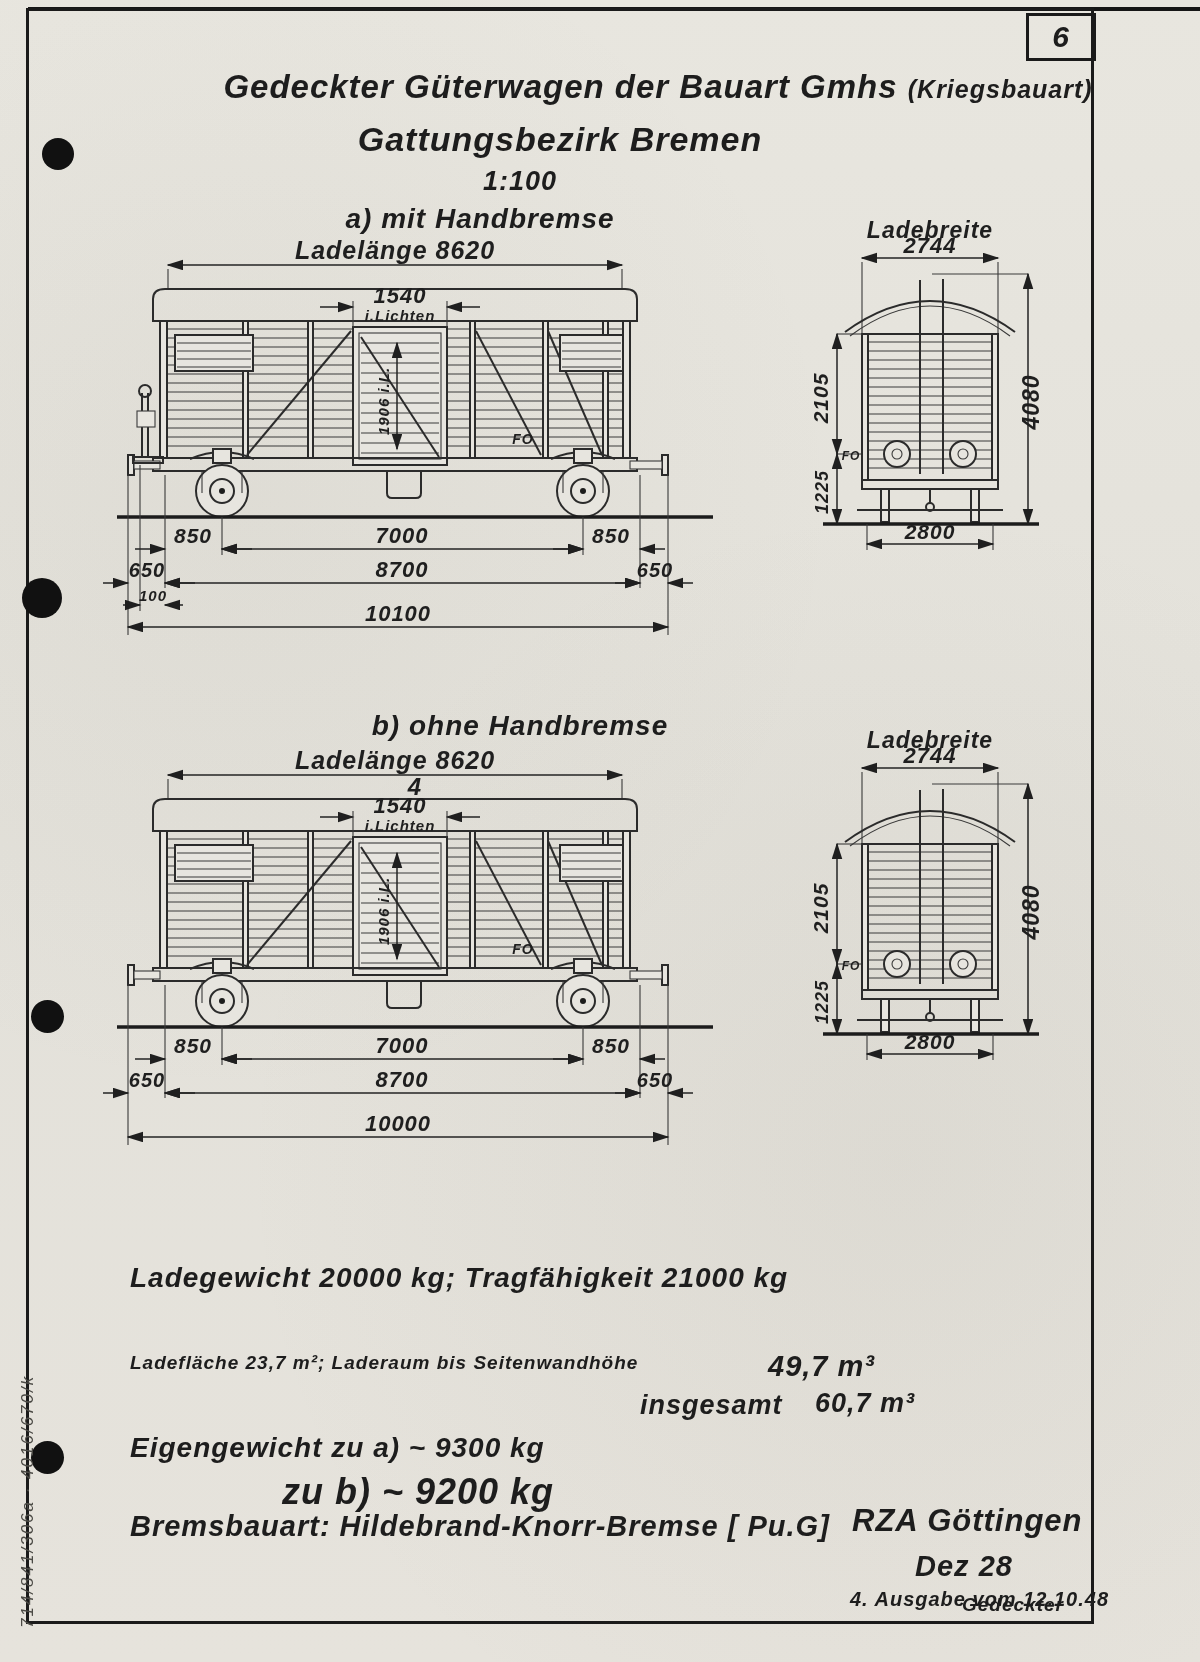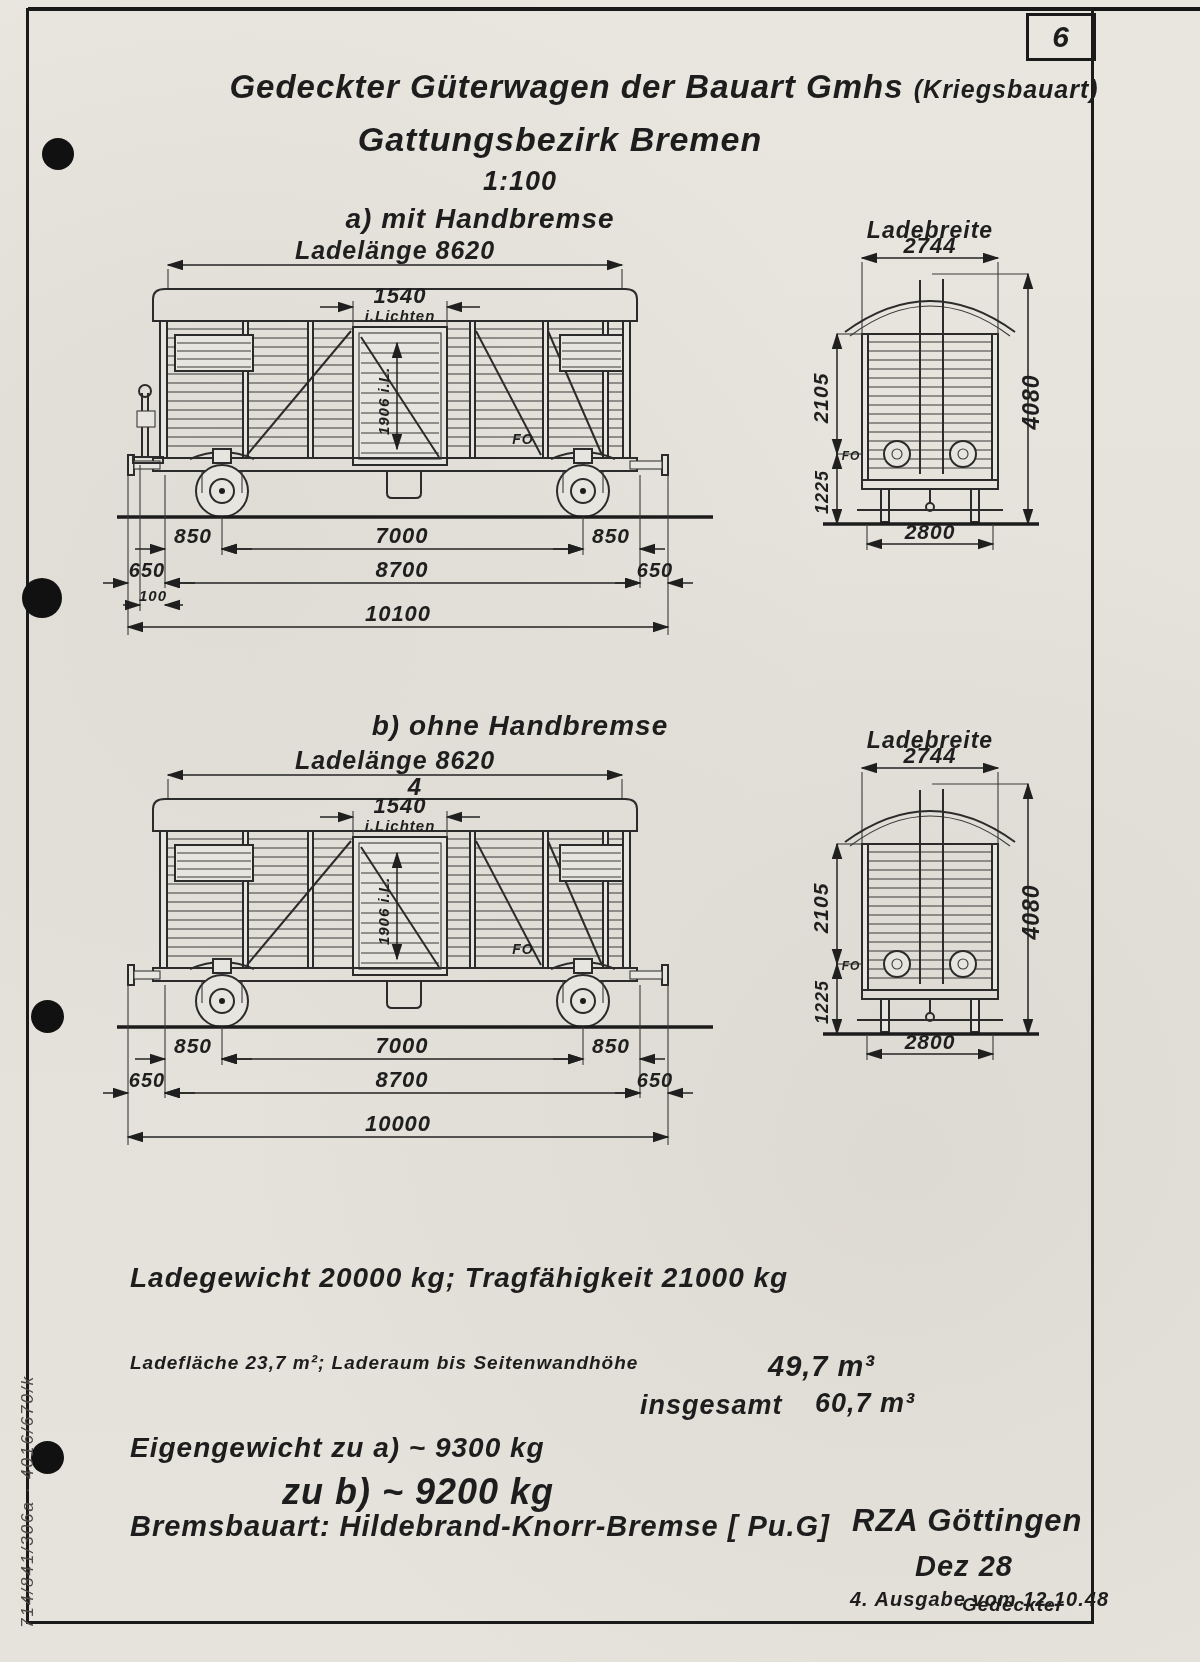--- a/index.html
+++ b/index.html
@@ -36,21 +36,21 @@
   <span>6</span>
 </div>
 
 <div class="hole" style="left:42px;top:138px;width:32px;height:32px"></div>
 <div class="hole" style="left:22px;top:578px;width:40px;height:40px"></div>
 <div class="hole" style="left:31px;top:1000px;width:33px;height:33px"></div>
 <div class="hole" style="left:31px;top:1441px;width:33px;height:33px"></div>
 
 <div class="margin-note">714/841/306a · 4016/670/k</div>
 
-<div class="abs hand ctr" style="left:164px;top:68px;width:1000px;font-size:33px">
+<div class="abs hand ctr" style="left:158px;top:68px;width:1000px;font-size:33px">
   <span>Gedeckter Güterwagen der Bauart Gmhs</span>
   <span style="font-size:25px;font-weight:600">(Kriegsbauart)</span>
 </div>
 <div class="abs hand ctr" style="left:150px;top:120px;width:820px;font-size:34px">Gattungsbezirk Bremen</div>
 <div class="abs hand ctr" style="left:150px;top:166px;width:740px;font-size:27px">1:100</div>
 <div class="abs hand ctr" style="left:150px;top:203px;width:660px;font-size:28px">a) mit Handbremse</div>
 <div class="abs hand ctr" style="left:190px;top:710px;width:660px;font-size:28px">b) ohne Handbremse</div>
 
 <svg style="left:95px;top:243px" width="640" height="420" viewBox="0 0 640 420">
   <defs>

